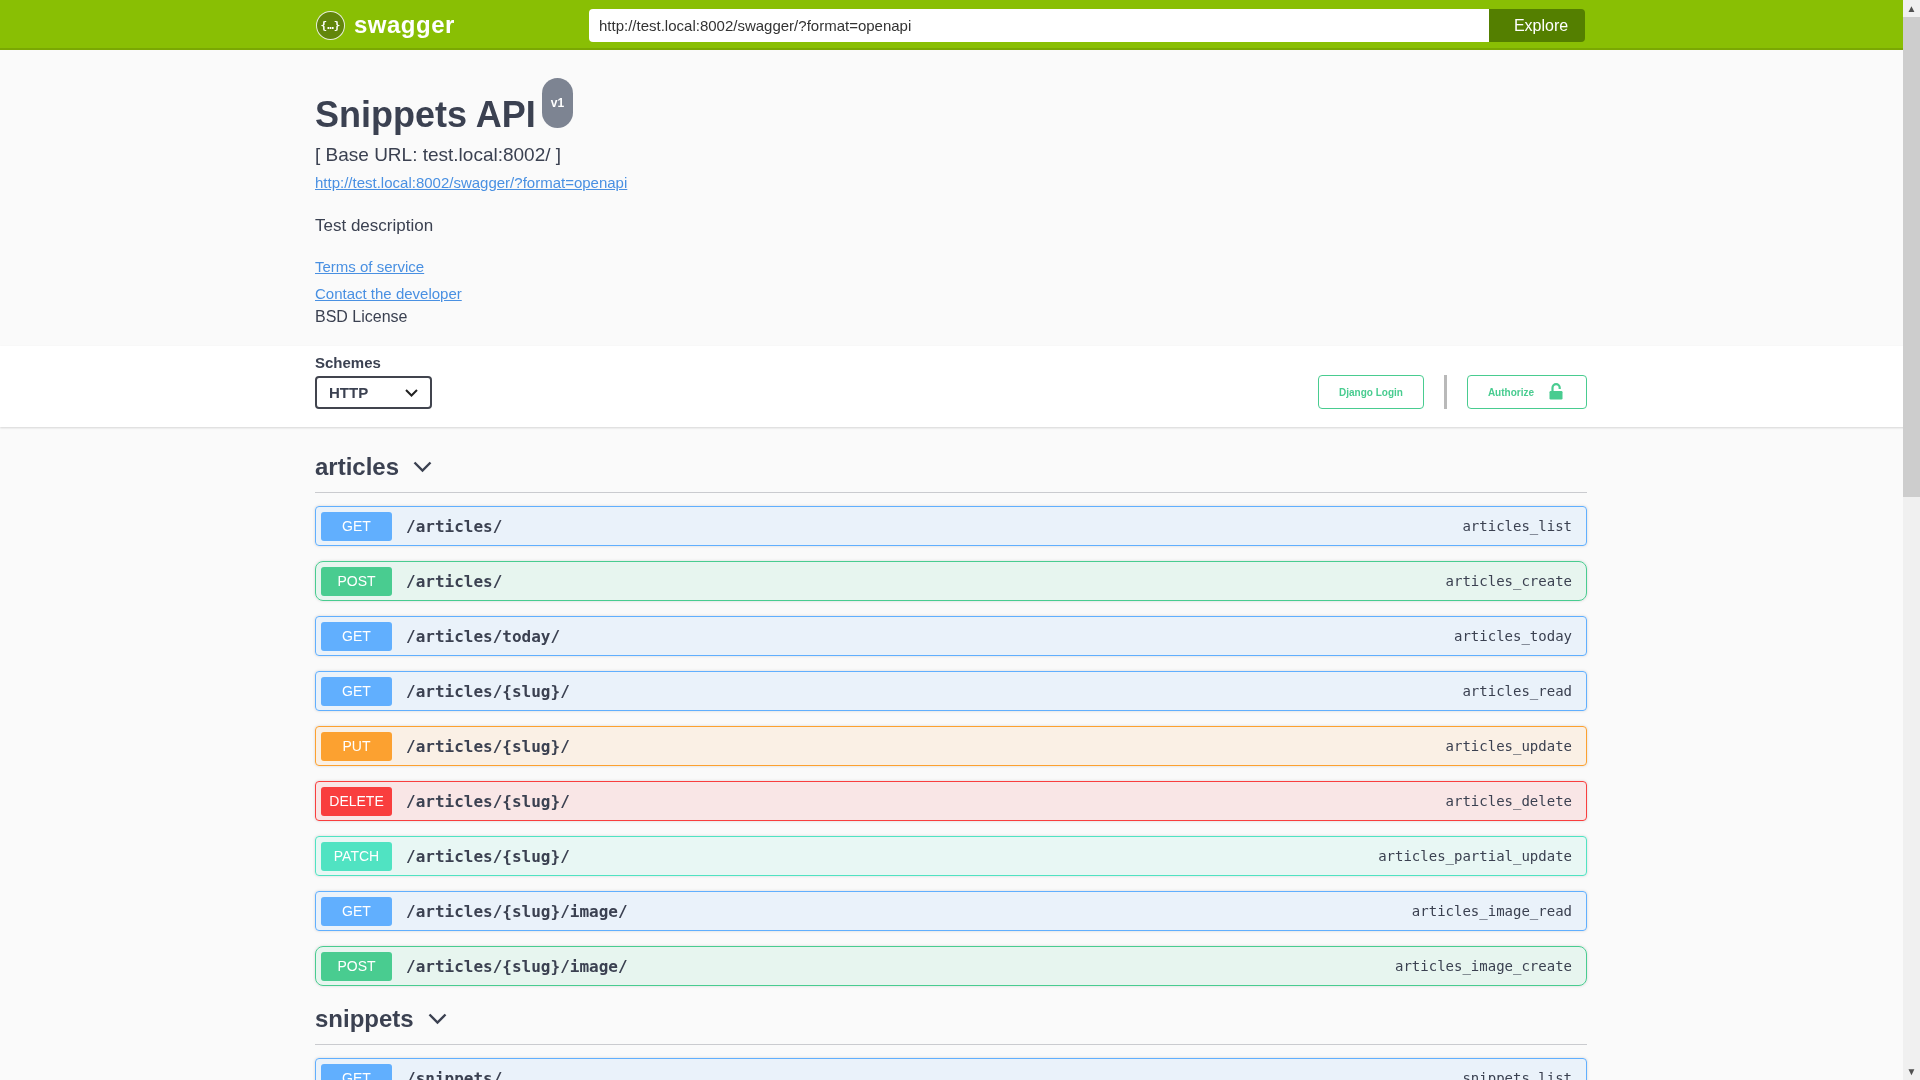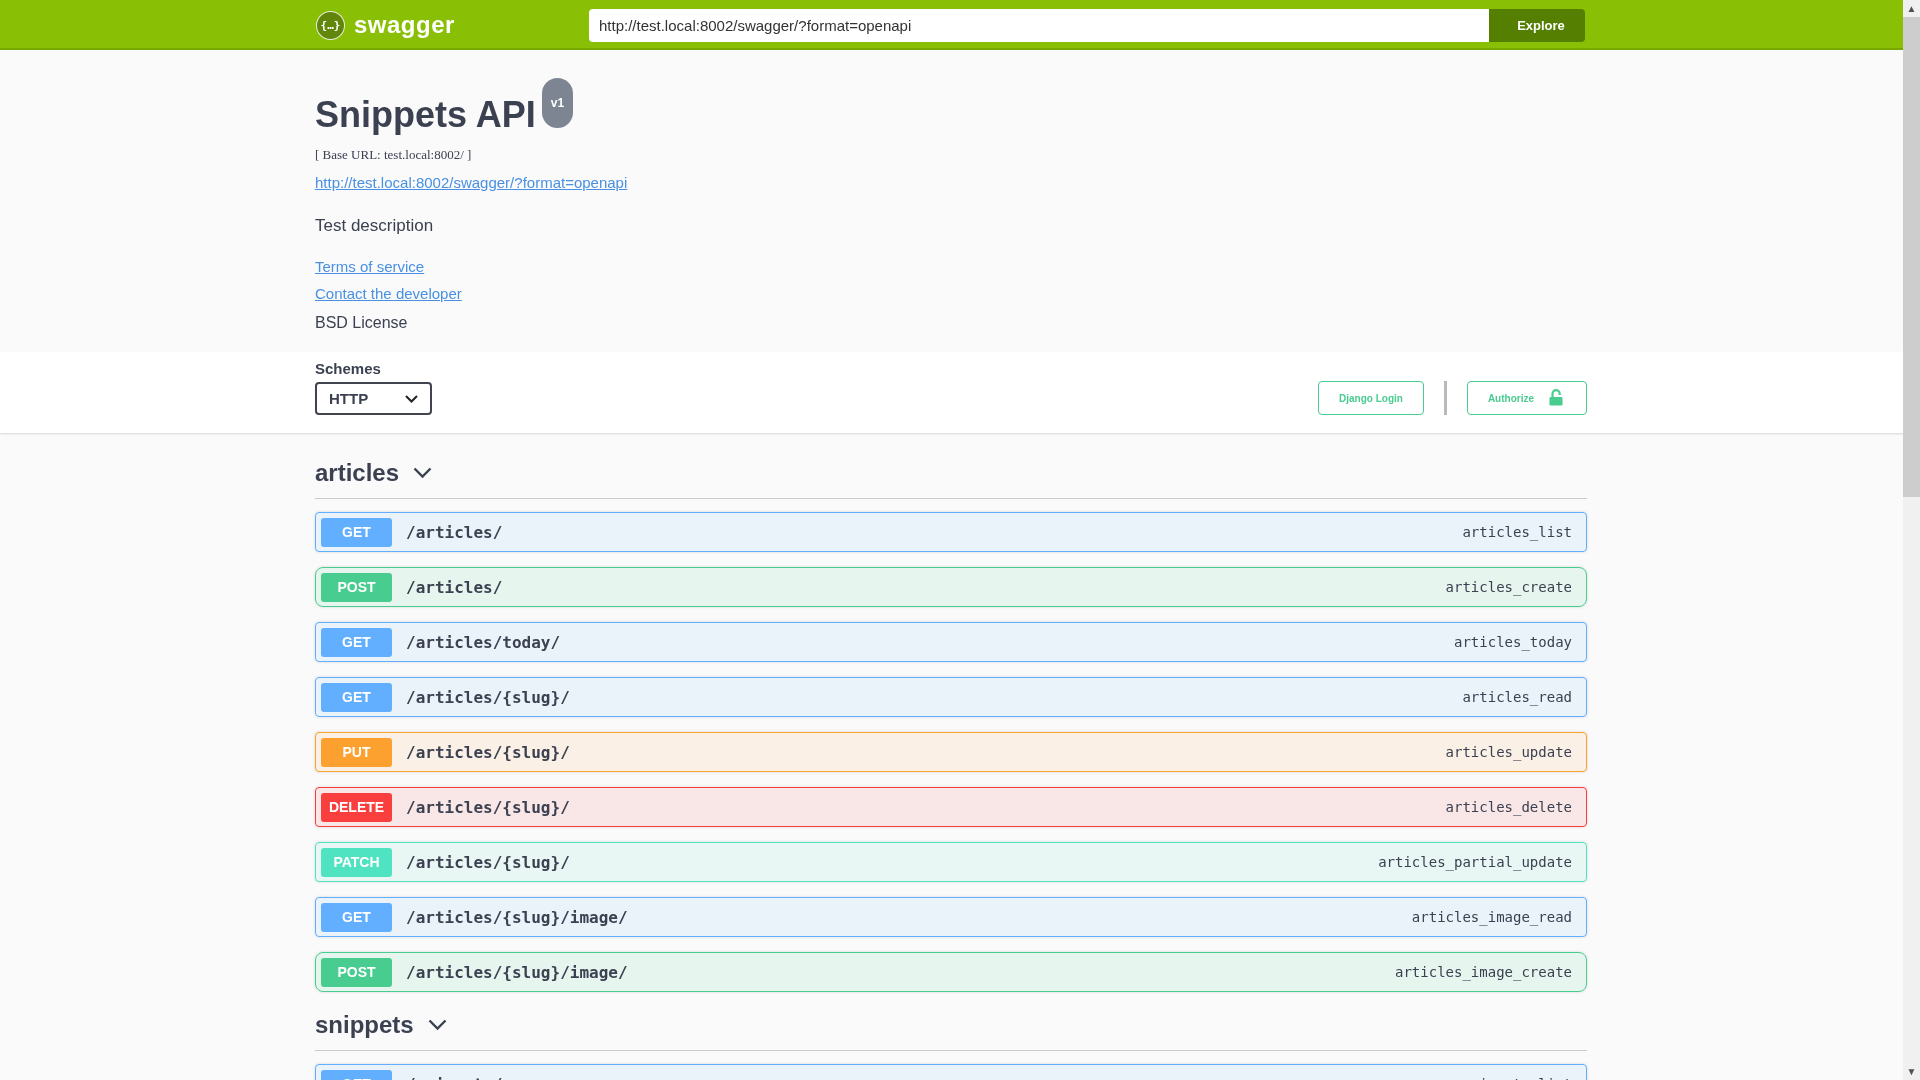--- a/index.html
+++ b/index.html
@@ -30,45 +30,45 @@
   }
   .brand-text { color: #fff; font-size: 24px; font-weight: 700; letter-spacing: .5px; }
   .download-url { position: absolute; left: 589px; top: 9px; height: 33px; display: flex; }
   .download-url input {
     width: 900px; height: 33px; border: none; outline: none;
     border-radius: 4px 0 0 4px; padding: 0 10px; font-size: 15px; color: #333;
     font-family: "Liberation Sans", sans-serif; background: #fff;
   }
   .explore-btn {
     width: 96px; height: 33px; border: none; background: #547f00; color: #fff;
-    font-weight: 700; font-size: 13px; border-radius: 0 4px 4px 0; cursor: pointer;
+    font-weight: 400; font-size: 16px; border-radius: 0 4px 4px 0; cursor: pointer;
     font-family: "Liberation Sans", sans-serif;
     padding-left: 8px;
   }
 
   
   .info-wrapper { background: #fafafa; padding: 42px 0 20px; }
   .api-title { font-size: 36px; font-weight: 700; line-height: 44px; color: #3b4151; }
   .version-badge {
     display: inline-block; background: #7d8492; color: #fff;
     font-size: 12px; font-weight: 700; padding: 3px 9px; border-radius: 50px;
     position: relative; top: -14px; margin-left: 6px; vertical-align: middle;
   }
   .base-url {
-    margin-top: 4px; font-family: Liberation Serif, serif;
-    font-size: 13px; color: #3b4151; line-height: 18px;
+    margin-top: 4px; font-family: Liberation Sans, sans-serif;
+    font-size: 19px; color: #3b4151; line-height: 18px;
   }
   .spec-link { display: inline-block; margin-top: 10px; font-size: 15px;
     color: #4990e2; text-decoration: underline; line-height: 18px; }
   .description { margin-top: 22px; font-size: 17px; color: #3b4151; line-height: 24px; }
   .info-link { display: block; font-size: 15px; color: #4990e2;
     text-decoration: underline; line-height: 18px; }
   .terms-link { margin-top: 20px; }
   .contact-link { margin-top: 9px; }
-  .license-text { margin-top: 10px; font-size: 16px; color: #3b4151; line-height: 19px; }
+  .license-text { margin-top: 4px; font-size: 16px; color: #3b4151; line-height: 19px; }
 
   
   .scheme-container {
     background: #fff; box-shadow: 0 1px 2px 0 rgba(0,0,0,.15);
     padding: 8px 0 18px;
   }
   .scheme-inner { display: flex; justify-content: space-between; align-items: flex-end; }
   .schemes-title { font-size: 15px; font-weight: 700; color: #3b4151; margin-bottom: 5px; }
   .scheme-select {
     width: 117px; height: 33px; border: 2px solid #41444e; border-radius: 4px;
@@ -93,21 +93,21 @@
     cursor: pointer;
   }
   .tag-rows { margin-top: 13px; }
   .opblock {
     display: flex; align-items: center; height: 40px; border-radius: 4px;
     border: 1px solid; margin-bottom: 15px; padding: 0 14px 0 5px;
     box-shadow: 0 0 3px rgba(0,0,0,.15); cursor: pointer;
   }
   .opblock-method {
     width: 71px; height: 29px; border-radius: 3px; color: #fff;
-    font-weight: 700; font-size: 14px; display: flex; align-items: center;
+    font-weight: 400; font-size: 14px; display: flex; align-items: center;
     justify-content: center; flex: none;
   }
   .opblock-path {
     font-family: "DejaVu Sans Mono", monospace; font-size: 16px; font-weight: 600;
     color: #3b4151; margin-left: 14px; flex: 1;
   }
   .opblock-opid {
     font-family: "DejaVu Sans Mono", monospace; font-size: 14px; color: #3b4151;
   }
   .opblock.get    { background: rgba(97,175,254,.10);  border-color: #61affe; }

